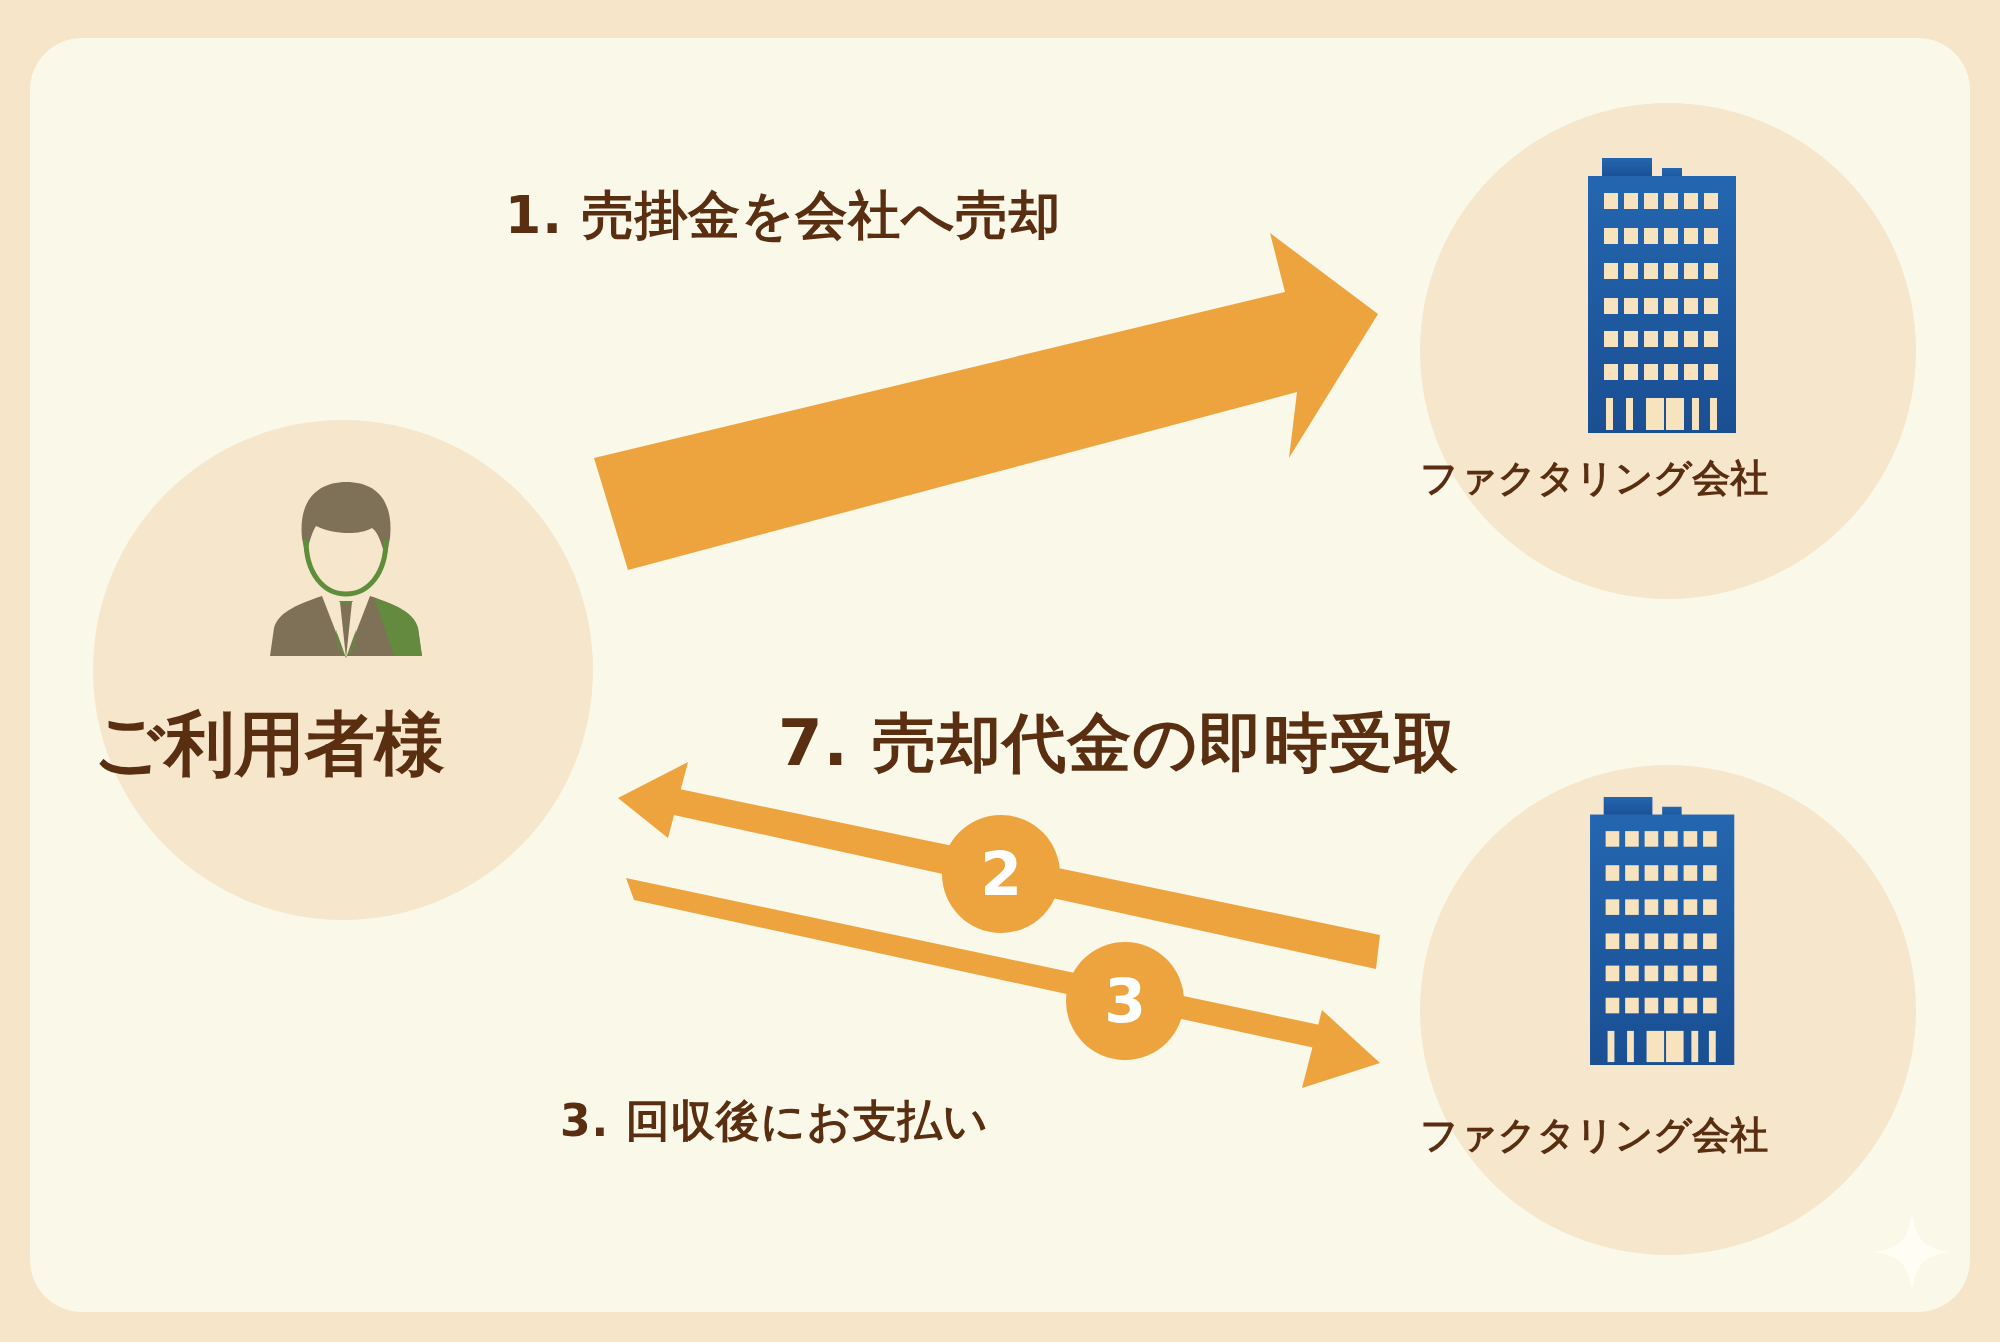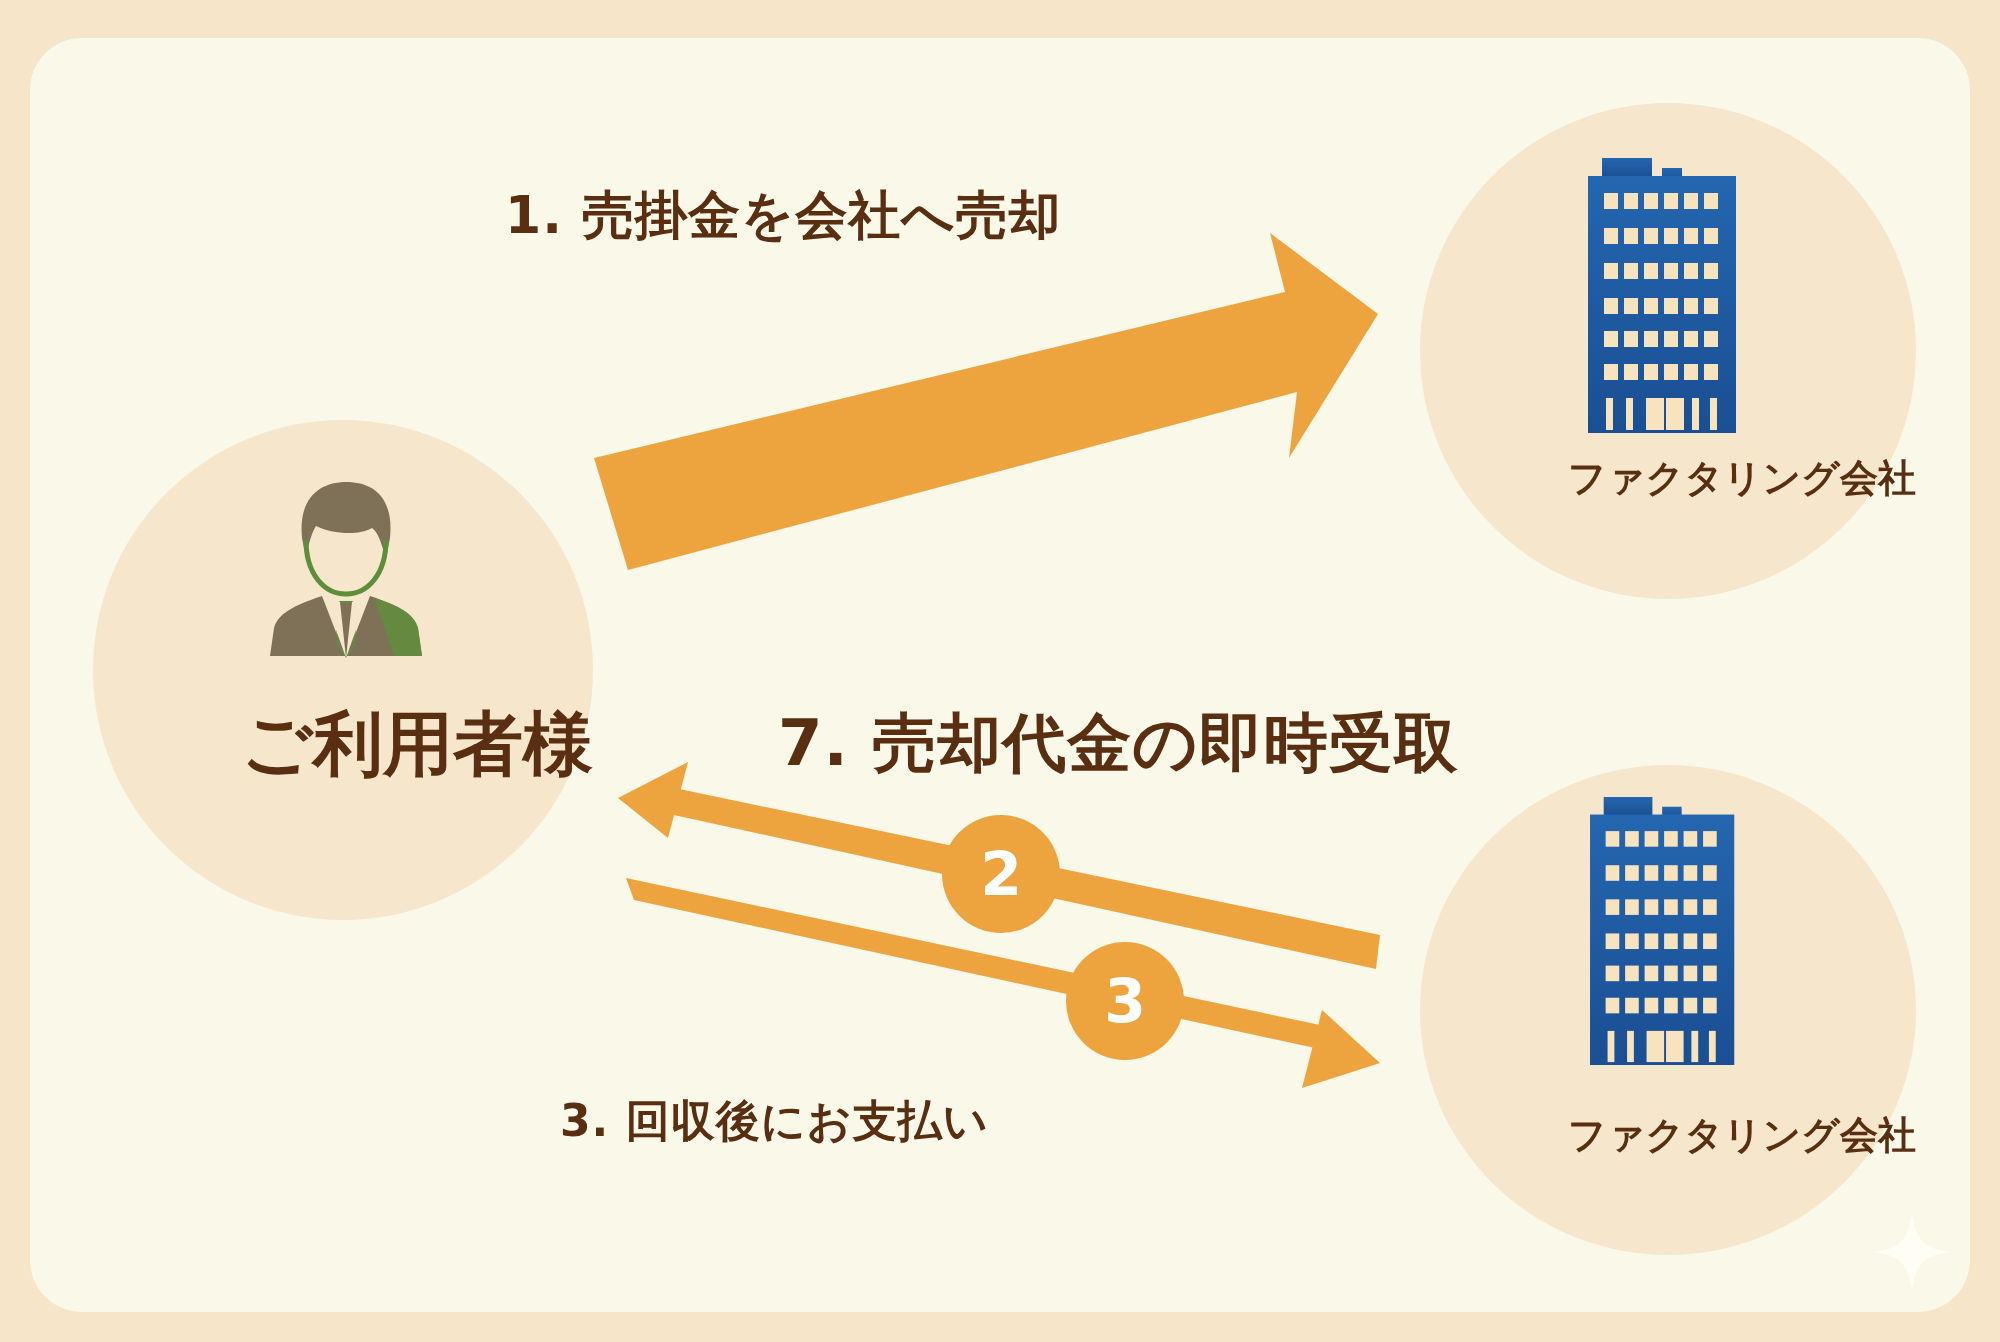--- a/index.html
+++ b/index.html
@@ -25,21 +25,21 @@
   svg.layer { position: absolute; left: 0; top: 0; }
   .step-label {
     position: absolute; color: #5A2E10; font-weight: bold;
     white-space: nowrap; letter-spacing: 1px;
   }
   #step1-label { left: 505px; top: 169px; font-size: 52px; margin-top: 12px; }
   #step2-label { left: 778px; top: 700px; font-size: 64px; }
   #step3-label { left: 560px; top: 1092px; font-size: 44px; }
   .entity-label {
     position: absolute; color: #5A2E10; font-weight: bold;
-    white-space: nowrap; text-align: right;
+    white-space: nowrap; text-align: left;
   }
   #user-label { left: 93px; width: 500px; top: 698px; font-size: 70px; }
   #company-top-label { left: 1420px; width: 496px; top: 453px; font-size: 38px; }
   #company-bottom-label { left: 1420px; width: 496px; top: 1110px; font-size: 38px; }
   .badge {
     position: absolute; width: 118px; height: 118px; border-radius: 50%;
     background: #EDA43E; color: #FFFFFF; font-weight: bold;
     font-size: 60px; line-height: 118px; text-align: center;
   }
   #badge-2 { left: 942px; top: 815px; }

